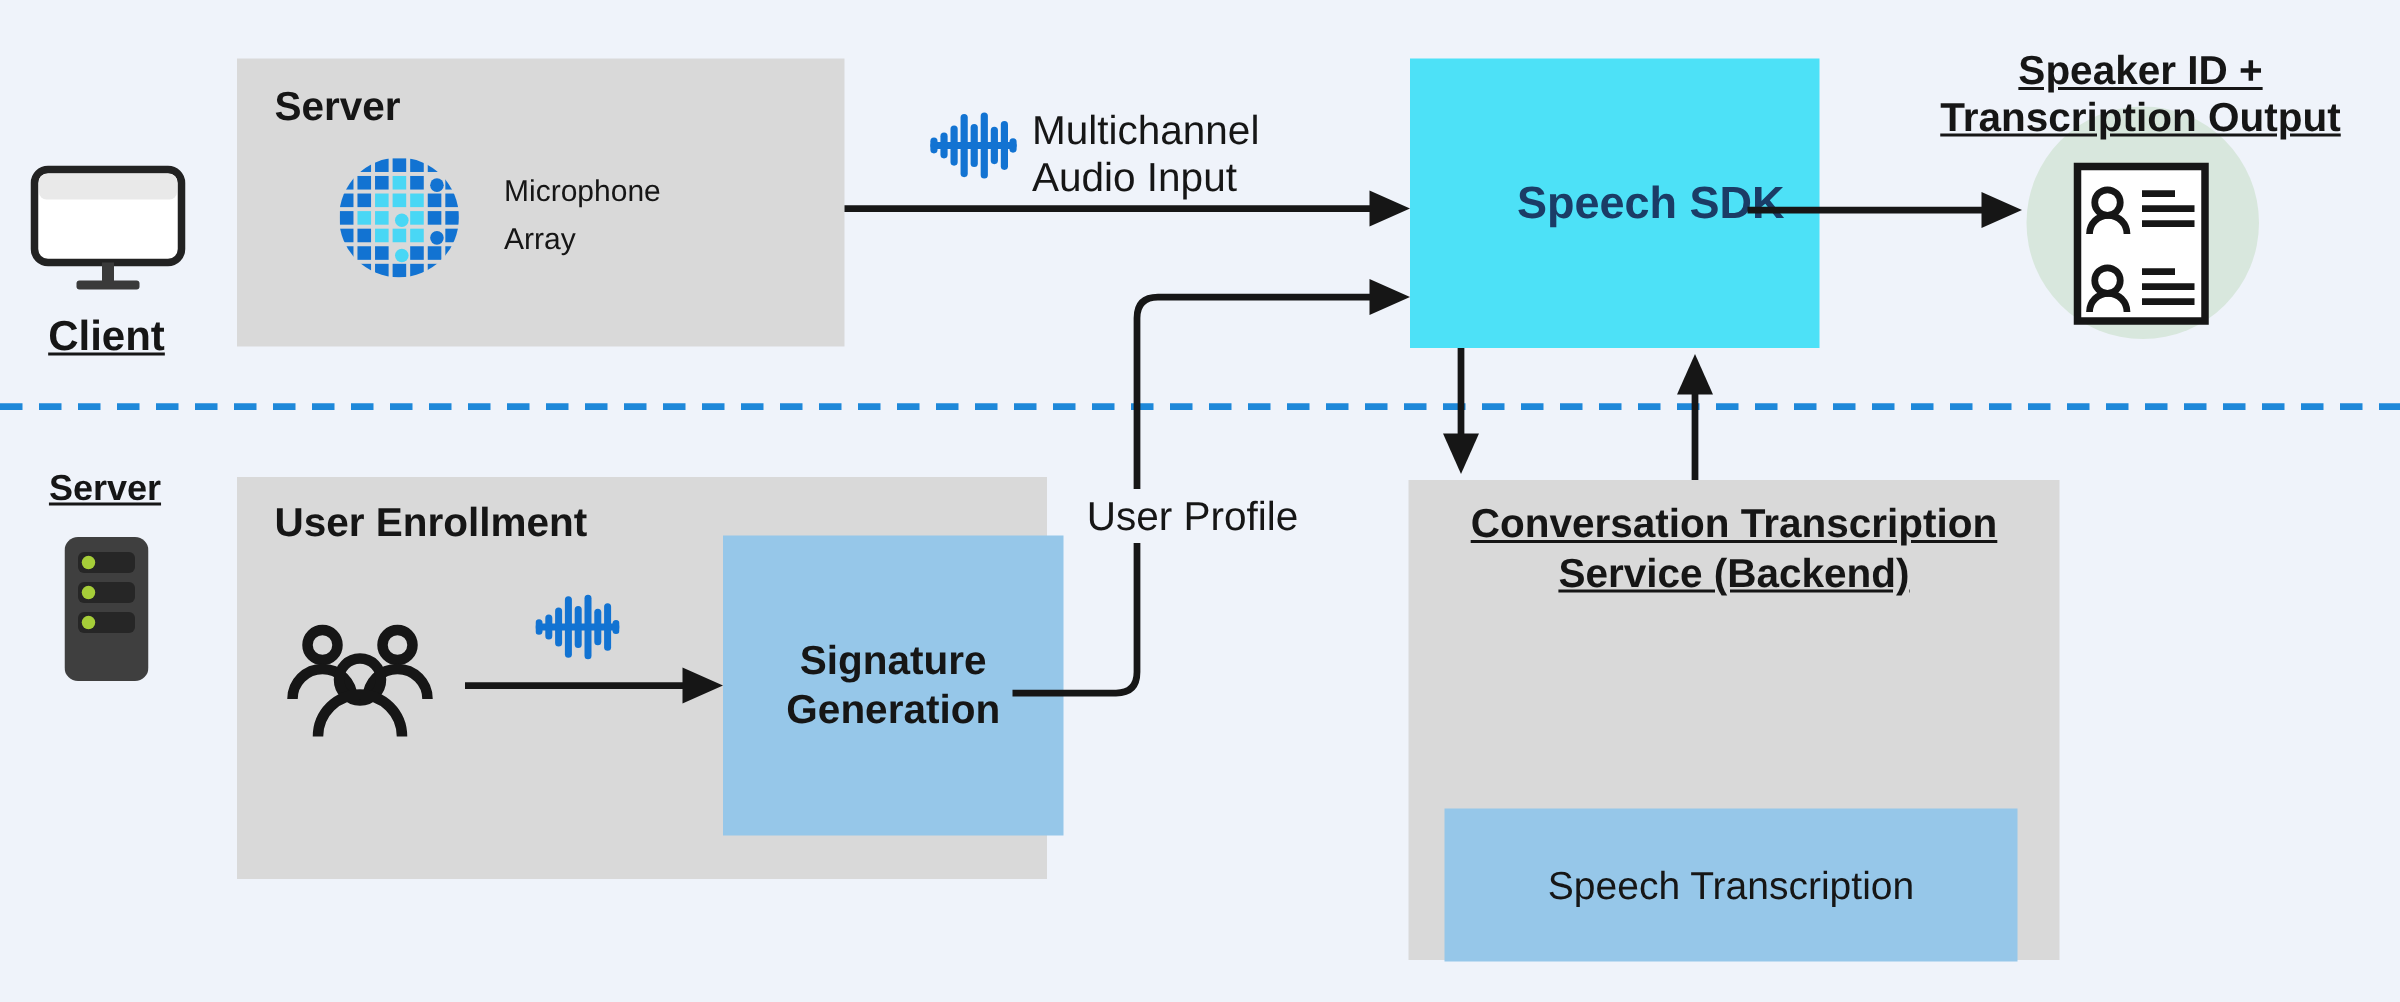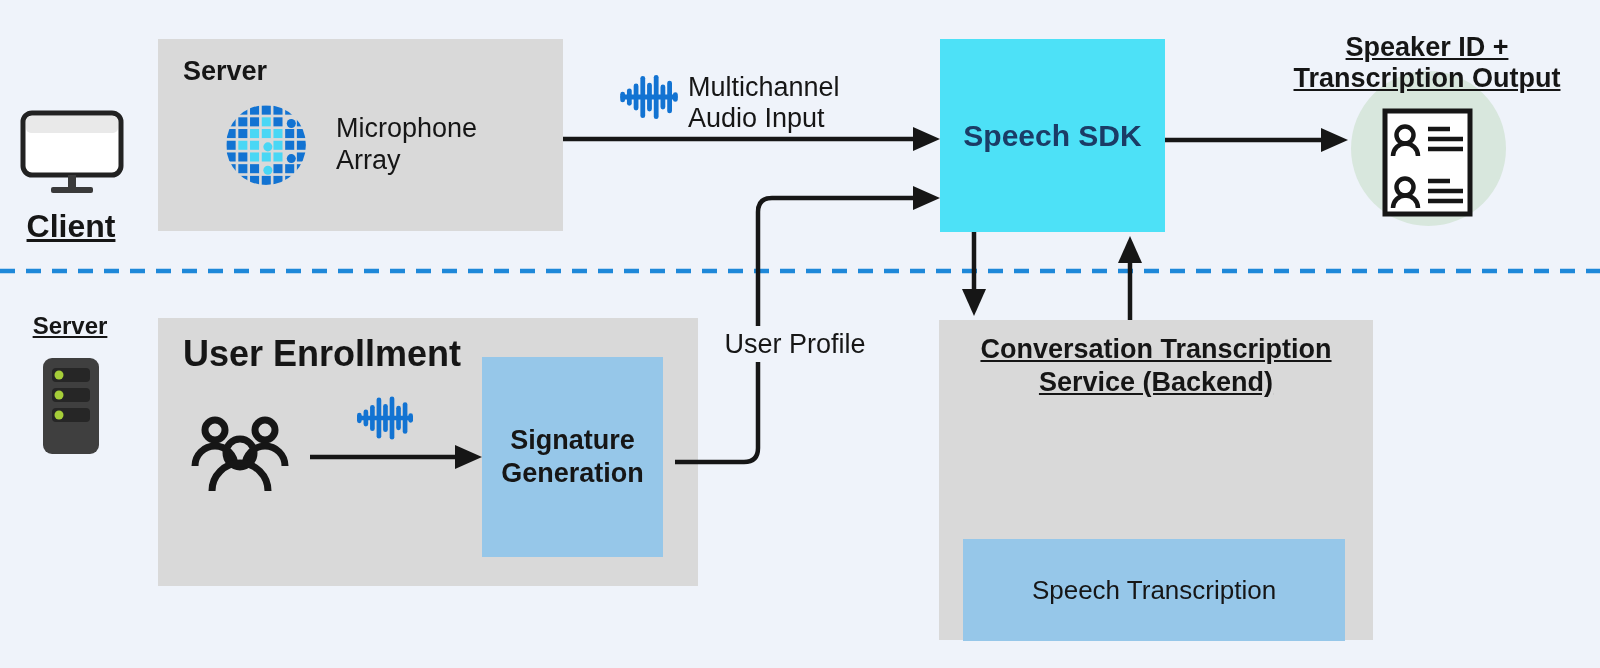--- a/index.html
+++ b/index.html
@@ -12,39 +12,39 @@
   .panel{position:absolute;background:var(--panel_gray);z-index:0;}
   .bluebox{position:absolute;background:var(--accent_blue);z-index:0;
     display:flex;align-items:center;justify-content:center;text-align:center;}
   #connectors{position:absolute;left:0;top:0;z-index:1;}
   .lbl{position:absolute;z-index:2;line-height:1.2;}
   .pre{white-space:pre-line;}
   .bold{font-weight:700;}
   .ctr{text-align:center;text-decoration:underline;}
   .icon{position:absolute;z-index:2;}
   #sdk-box{position:absolute;background:var(--accent_cyan);z-index:0;
-    display:flex;align-items:center;justify-content:center;}
+    display:flex;align-items:center;justify-content:center;padding-left:48px;}
   #sdk-box span{font-size:30px;font-weight:700;color:var(--navy_text);}
   #green-circle{position:absolute;border-radius:50%;background:var(--circle_green);z-index:0;}
   #user-profile-label{background:var(--background);display:flex;align-items:center;justify-content:center;}
 </style>
 </head>
 <body>
 
 <div id="stage">
 
   <div class="panel" style="left:158px;top:39px;width:405px;height:192px;"></div>
   <div class="panel" style="left:158px;top:318px;width:540px;height:268px;"></div>
   <div class="panel" style="left:939px;top:320px;width:434px;height:320px;"></div>
 
   <div id="sdk-box" style="left:940px;top:39px;width:225px;height:193px;">
     <span>Speech SDK</span>
   </div>
 
-  <div class="bluebox" style="left:482px;top:357px;width:181px;height:200px;">
+  <div class="bluebox" style="left:482px;top:357px;width:227px;height:200px;">
     <span class="bold pre" style="font-size:27px;line-height:33px;">Signature
 Generation</span>
   </div>
 
 
   <div class="bluebox" style="left:963px;top:539px;width:382px;height:102px;">
     <span style="font-size:26px;">Speech Transcription</span>
   </div>
 
   <div id="green-circle" style="left:1351px;top:71px;width:155px;height:155px;"></div>
@@ -69,21 +69,21 @@
       <polygon points="482,457 455,445 455,469"></polygon>
     </g>
   </svg>
 
   <svg class="icon" style="left:20px;top:110px;" width="104" height="84" viewBox="0 0 104 84">
     <rect x="3" y="3" width="98" height="62" rx="9" fill="#ffffff" stroke="#222" stroke-width="5"></rect>
     <rect x="6" y="6" width="92" height="17" rx="5" fill="#e9e9e9"></rect>
     <rect x="48" y="65" width="8" height="13" fill="#3a3a3a"></rect>
     <rect x="31" y="77" width="42" height="6" rx="2" fill="#3a3a3a"></rect>
   </svg>
-  <div class="lbl bold ctr" style="left:11px;top:207px;width:120px;font-size:32px;">Client</div>
+  <div class="lbl bold ctr" style="left:11px;top:207px;width:120px;font-size:28px;">Client</div>
 
   <div class="lbl bold" style="left:183px;top:55px;font-size:27px;">Server</div>
 
   <svg class="icon" style="left:225px;top:104px;" width="82" height="82" viewBox="0 0 77 77">
     <clipPath id="micclip">
         <circle cx="38.5" cy="38.5" r="37.5"></circle>
       </clipPath>
     <g clip-path="url(#micclip)">
       <g fill="var(--icon_blue)">
         <rect x="1.5" y="12.5" width="8.5" height="8.5"></rect>
@@ -129,21 +129,21 @@
           <rect x="23.5" y="34.5" width="8.5" height="8.5"></rect>
         <rect x="45.5" y="34.5" width="8.5" height="8.5"></rect>
         <rect x="23.5" y="45.5" width="8.5" height="8.5"></rect>
           <rect x="34.5" y="45.5" width="8.5" height="8.5"></rect>
         <rect x="45.5" y="45.5" width="8.5" height="8.5"></rect>
         <circle cx="40.25" cy="40.25" r="4.25"></circle>
           <circle cx="40.25" cy="62.25" r="4.25"></circle>
       </g>
     </g>
   </svg>
-  <div class="lbl pre" style="left:336px;top:112px;font-size:27px;line-height:32px;">Microphone
+  <div class="lbl pre" style="left:336px;top:112px;font-size:20px;line-height:32px;">Microphone
 Array</div>
 
   <svg class="icon" style="left:620px;top:74px;" width="58" height="46" viewBox="0 0 60 48">
     <g fill="var(--icon_blue)">
       <rect x="0" y="21.5" width="60" height="5" rx="2.5"></rect>
       <rect x="0" y="18.5" width="5" height="11" rx="2.5"></rect>
       <rect x="7" y="15" width="5" height="18" rx="2.5"></rect>
       <rect x="14" y="10" width="5" height="28" rx="2.5"></rect>
       <rect x="21" y="2" width="5" height="44" rx="2.5"></rect>
       <rect x="28" y="9" width="5" height="30" rx="2.5"></rect>
@@ -178,21 +178,21 @@
   <svg class="icon" style="left:43px;top:358px;" width="56" height="96" viewBox="0 0 56 96">
     <rect x="0" y="0" width="56" height="96" rx="9" fill="#3f3f3f"></rect>
     <rect x="9" y="10" width="38" height="14" rx="4" fill="#262626"></rect>
     <rect x="9" y="30" width="38" height="14" rx="4" fill="#262626"></rect>
     <rect x="9" y="50" width="38" height="14" rx="4" fill="#262626"></rect>
     <circle cx="16" cy="17" r="4.5" fill="var(--led_green)"></circle>
     <circle cx="16" cy="37" r="4.5" fill="var(--led_green)"></circle>
     <circle cx="16" cy="57" r="4.5" fill="var(--led_green)"></circle>
   </svg>
 
-  <div class="lbl bold" style="left:183px;top:332px;font-size:36px;">User Enrollment</div>
+  <div class="lbl bold" style="left:183px;top:332px;font-size:27px;">User Enrollment</div>
   <svg class="icon" style="left:190px;top:413px;" width="100" height="82" viewBox="0 0 100 82">
     <g fill="none" stroke="var(--ink)" stroke-width="7">
       <circle cx="25" cy="17" r="10"></circle>
       <circle cx="75" cy="17" r="10"></circle>
       <path d="M5,53 a20,20 0 0 1 40,0"></path>
       <path d="M55,53 a20,20 0 0 1 40,0"></path>
       <circle cx="50" cy="40" r="14"></circle>
       <path d="M22,78 a28,28 0 0 1 56,0"></path>
     </g>
   </svg>

